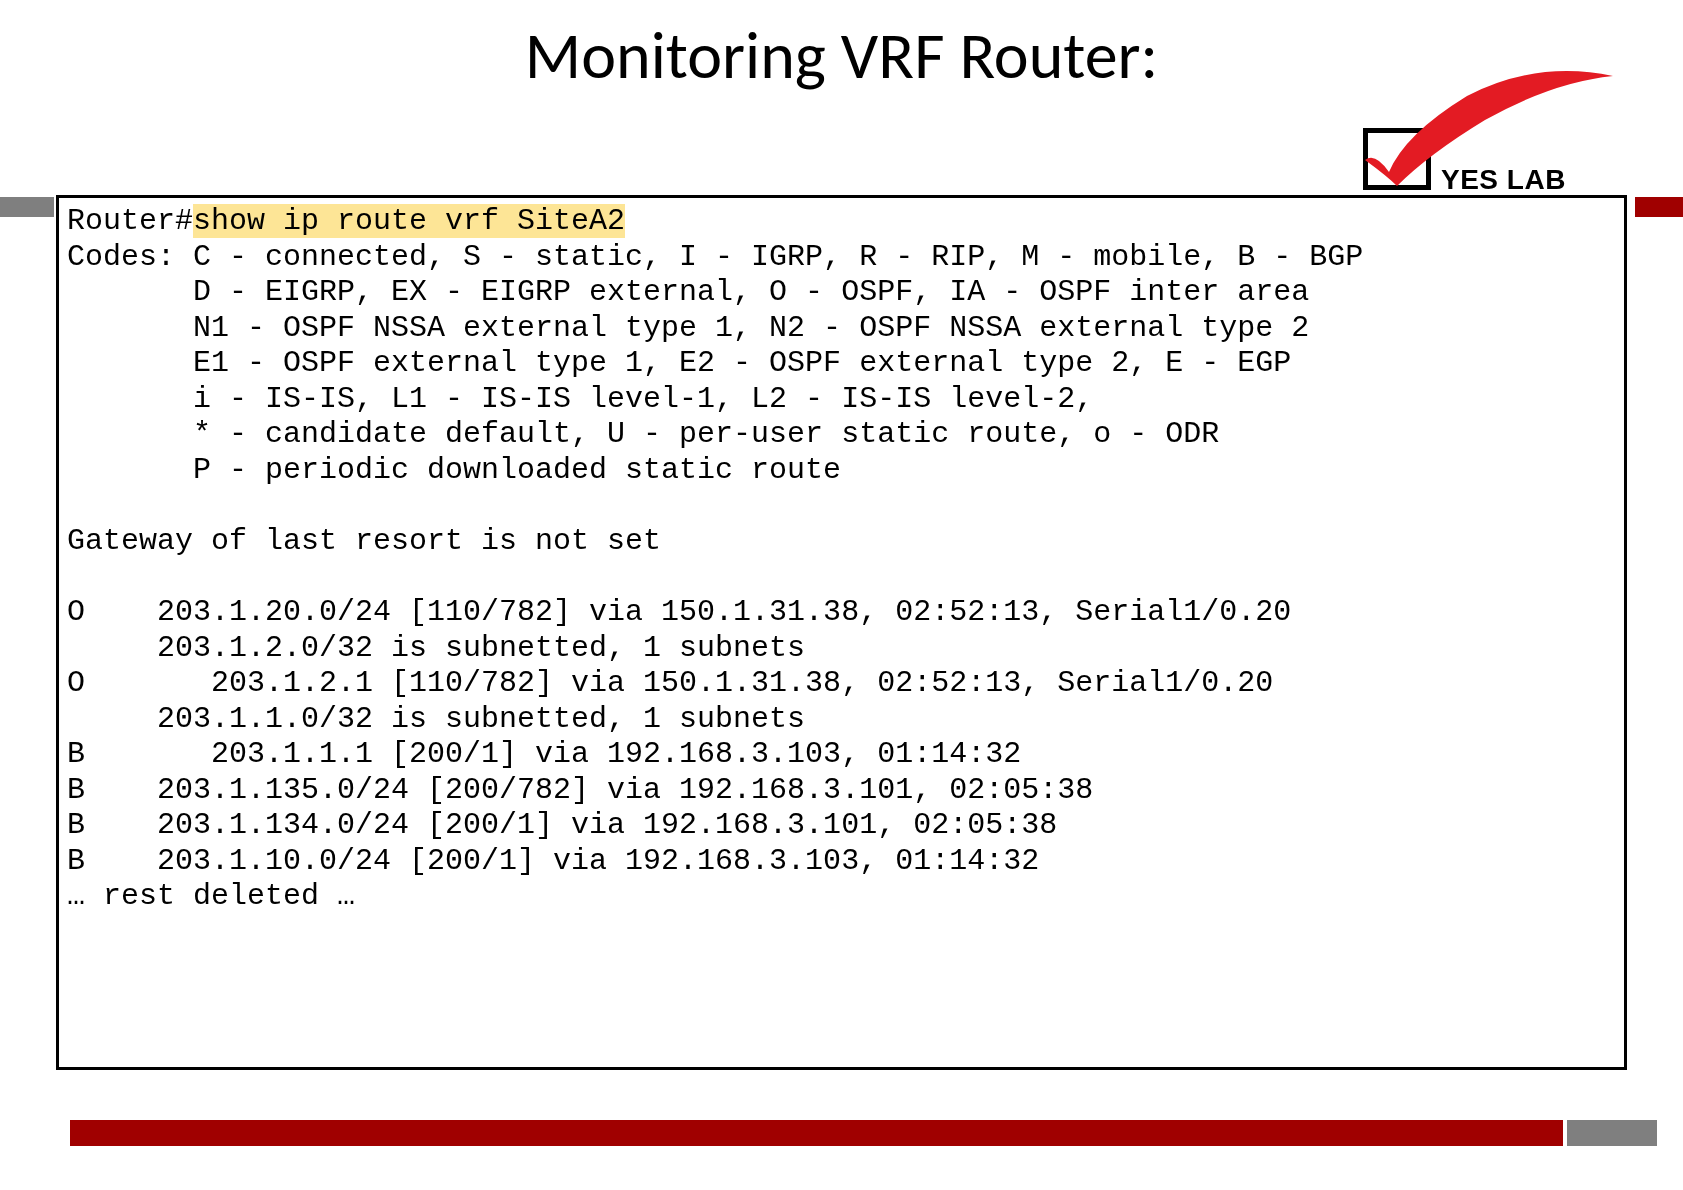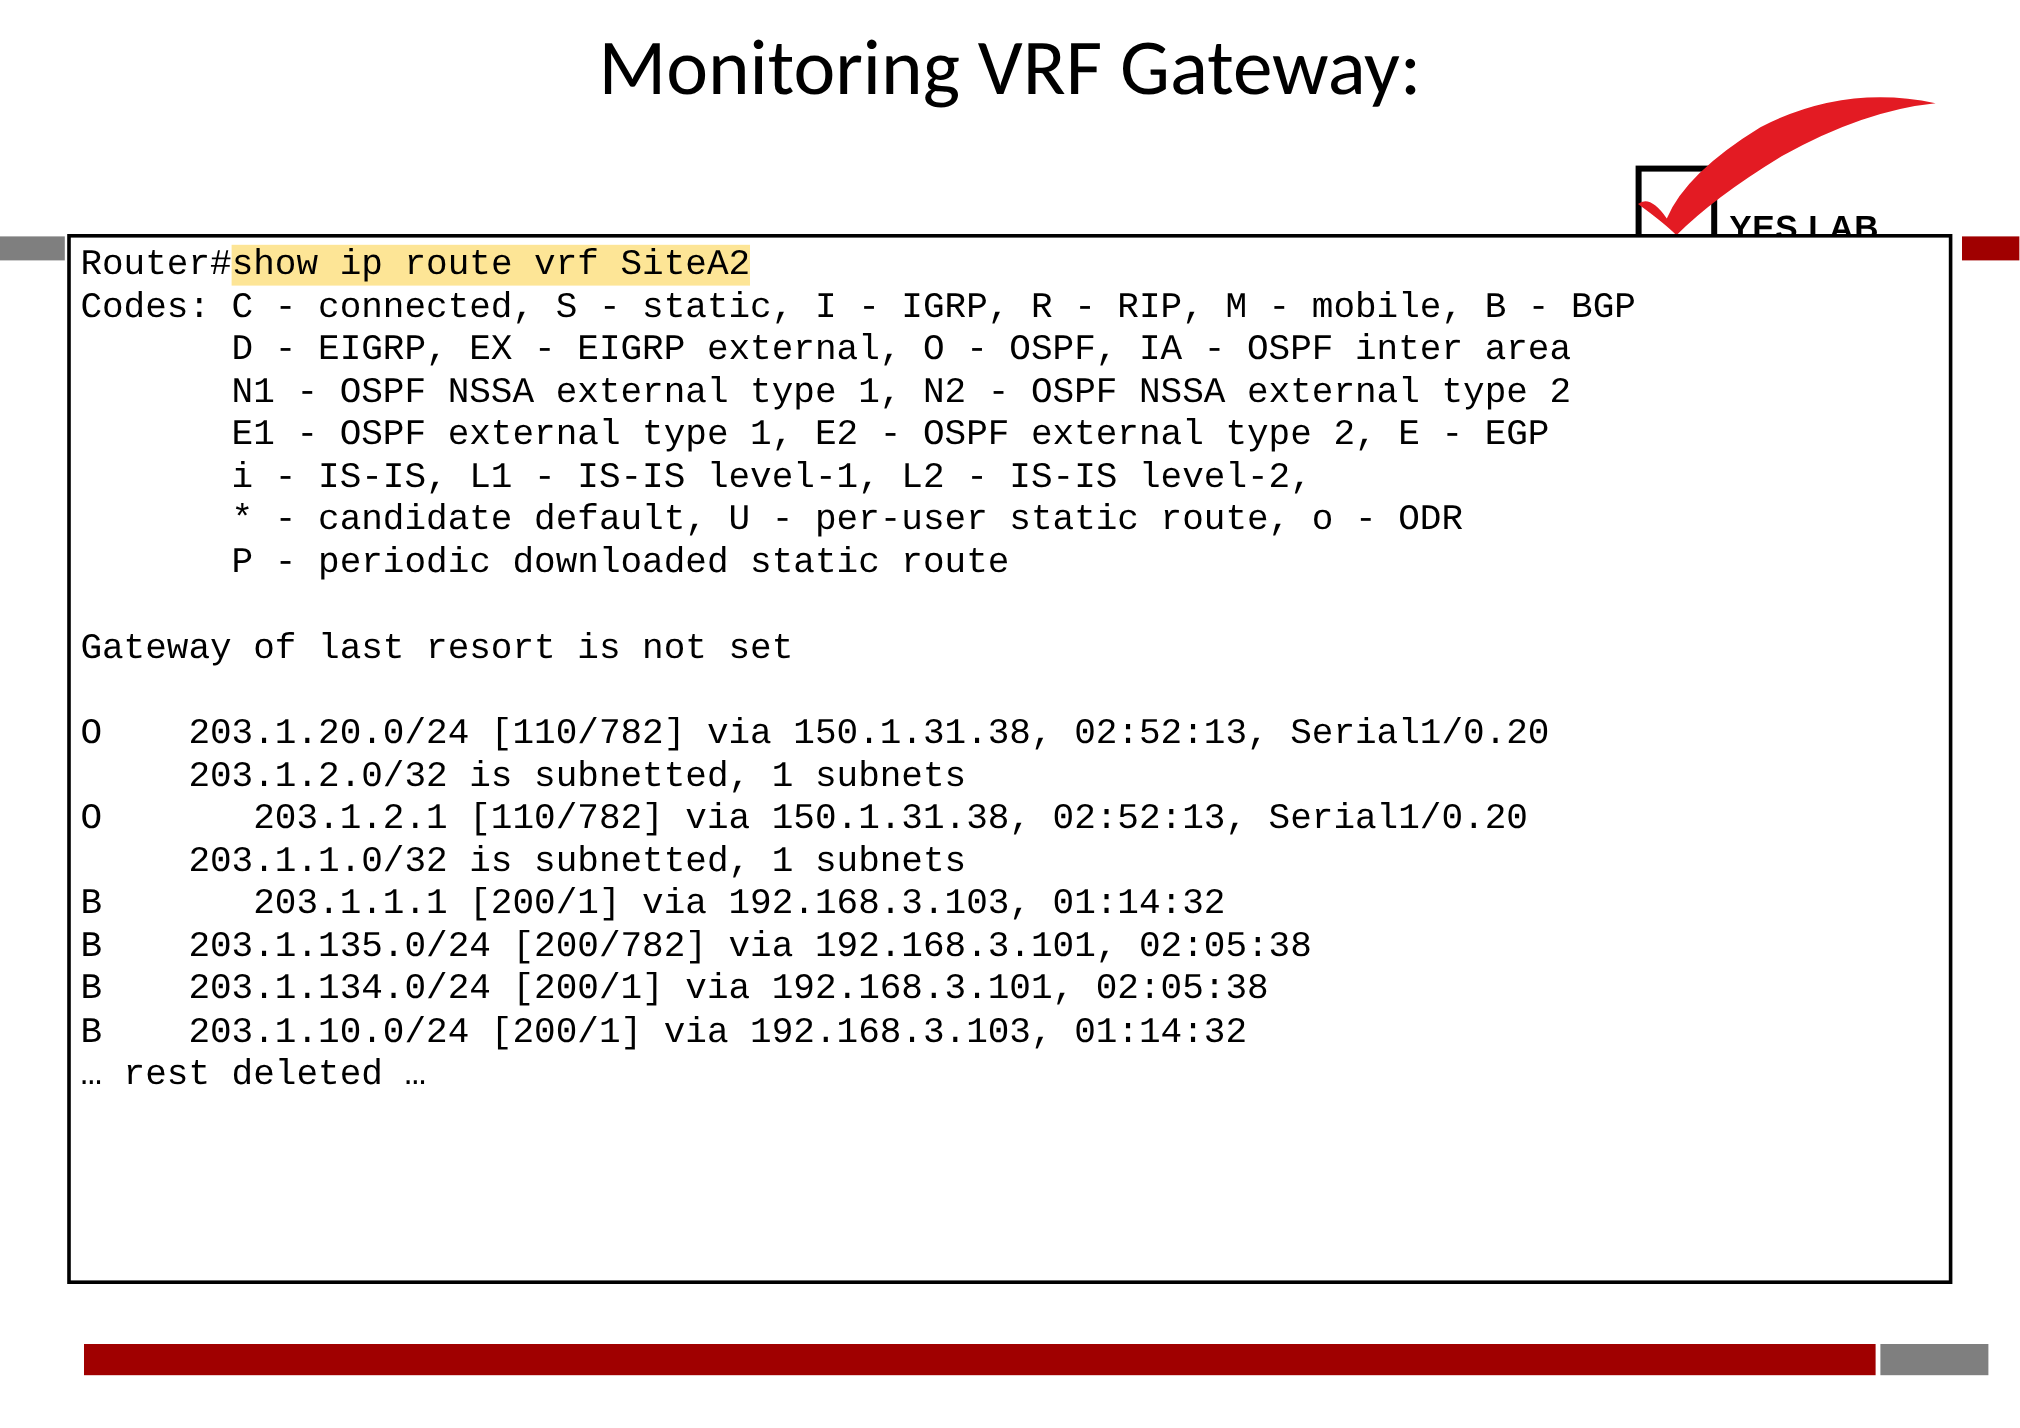--- a/index.html
+++ b/index.html
@@ -24,21 +24,21 @@
     left: 0;
     width: 1683px;
     text-align: center;
     font-size: 66px;
     line-height: 1.15;
     font-weight: 400;
     color: #000;
   }
   .logo {
     position: absolute;
-    top: 70px;
+    top: 60px;
     right: 60px;
     width: 260px;
     height: 130px;
   }
   .logo .box {
     position: absolute;
     left: 0;
     bottom: 0;
     width: 68px;
     height: 62px;
@@ -122,21 +122,21 @@
     height: 26px;
     background: #7f7f7f;
   }
 </style>
 </head>
 <body>
 
 <div class="slide">
 
   <div class="title">
-    <span>Monitoring VRF Gateway:</span><br>
+    <span>Monitoring VRF Router:</span><br>
   </div>
 
   <div class="logo">
     <div class="box"></div>
     <svg class="check" viewBox="0 0 260 130">
       <path d="M 8 96 Q 18 88 32 108 Q 48 70 110 32 Q 180 -4 256 12 Q 196 18 128 56 Q 72 90 40 122 Q 30 112 8 96 Z" fill="#e31b23"></path>
     </svg>
     <div class="text">YES LAB</div>
   </div>
 

